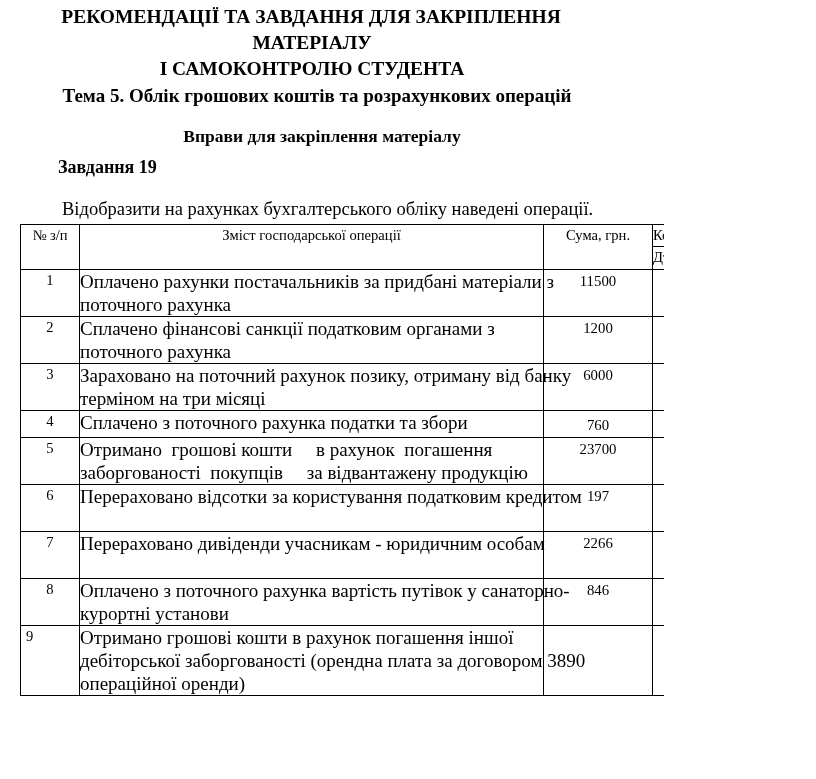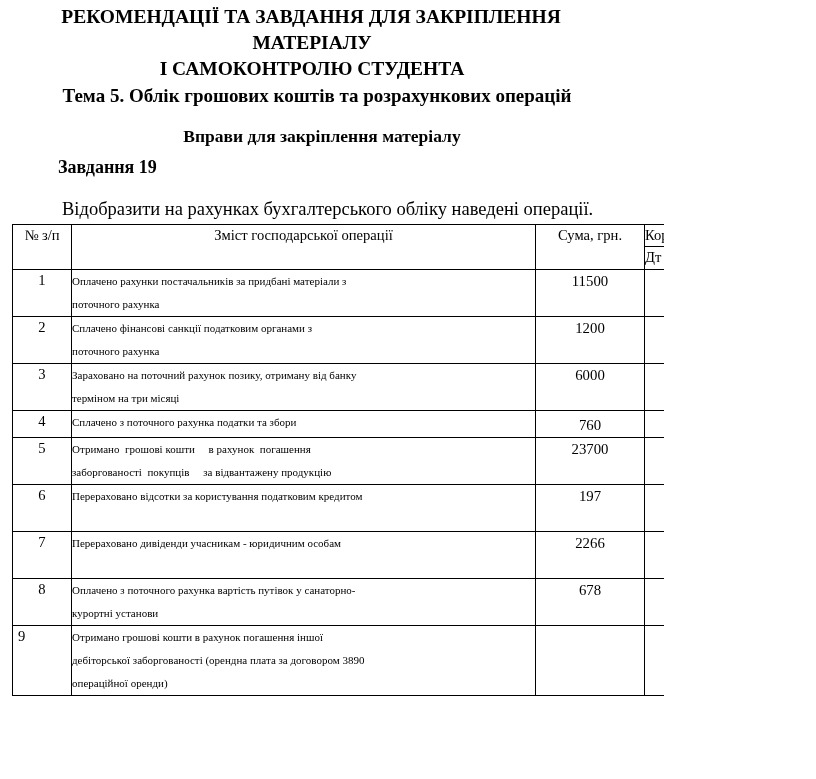--- a/index.html
+++ b/index.html
@@ -83,21 +83,21 @@
     font-size: 18.5px;
     line-height: 22px;
     text-align: right;
     margin-top: 18px;
     padding-right: 6px;
   }
 
   
   .tbl-wrap {
     margin-top: 4px;
-    padding-left: 12px;
+    padding-left: 20px;
   }
   table.ops {
     border-collapse: collapse;
     width: 805px;
     table-layout: fixed;
     font-size: 14.2px;
   }
   table.ops td, table.ops th {
     border: 1.4px solid #000000;
     padding: 0;
@@ -148,21 +148,21 @@
     font-size: 14.6px;
     line-height: 21px;
     padding-top: 3px;
   }
   .c-idx.left {
     text-align: left;
     padding-left: 5px;
   }
   .c-body {
     padding: 3px 4px 3px 6px;
-    font-size: 11px;
+    font-size: 19px;
     line-height: 23px;
   }
   .c-body .ln { display: block; white-space: pre; }
   .c-amt {
     text-align: center;
     font-size: 14.8px;
     line-height: 23px;
     vertical-align: bottom;
     padding-bottom: 4px;
   }
@@ -281,21 +281,21 @@
             <td class="c-amt">2266</td>
             <td class="c-empty"></td>
             <td class="c-empty"></td>
           </tr>
           <tr>
             <td class="c-idx">8</td>
             <td class="c-body">
               <span class="ln">Оплачено з поточного рахунка вартість путівок у санаторно-</span>
               <span class="ln">курортні установи</span>
             </td>
-            <td class="c-amt">678</td>
+            <td class="c-amt">846</td>
             <td class="c-empty"></td>
             <td class="c-empty"></td>
           </tr>
           <tr>
             <td class="c-idx left">9</td>
             <td class="c-body">
               <span class="ln">Отримано грошові кошти в рахунок погашення іншої</span>
               <span class="ln">дебіторської заборгованості (орендна плата за договором 3890</span>
               <span class="ln">операційної оренди)</span>
             </td>

